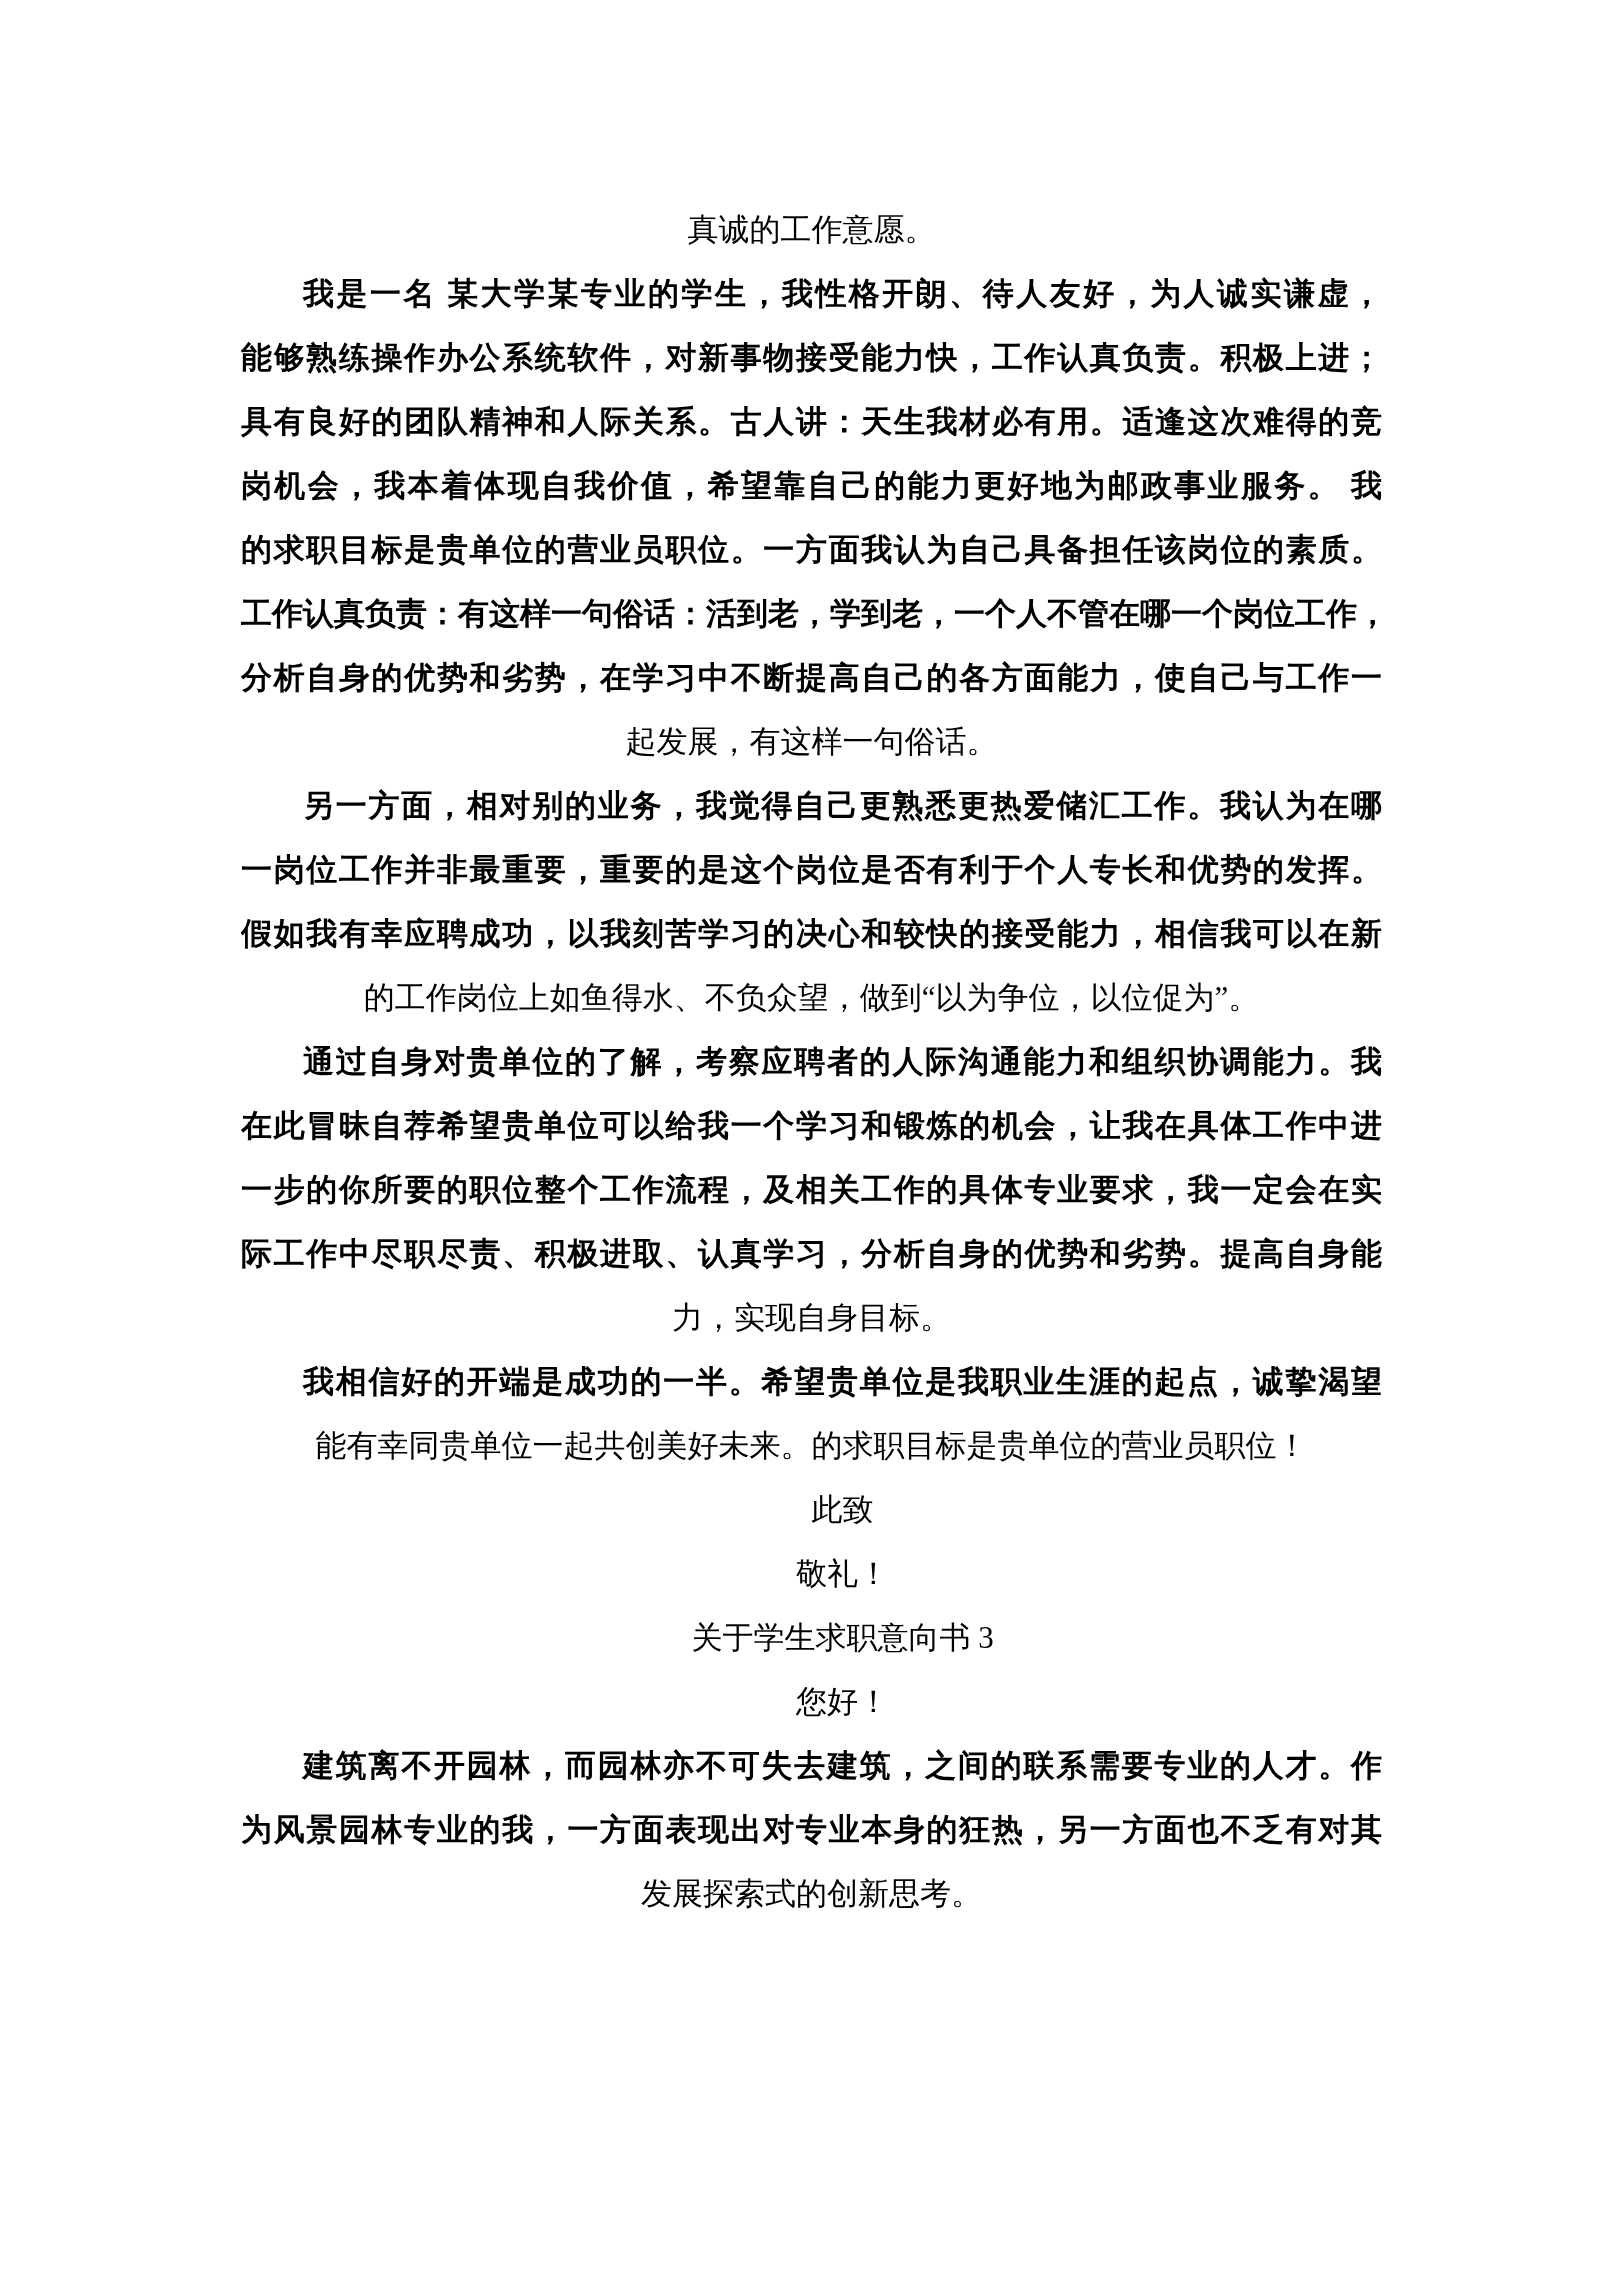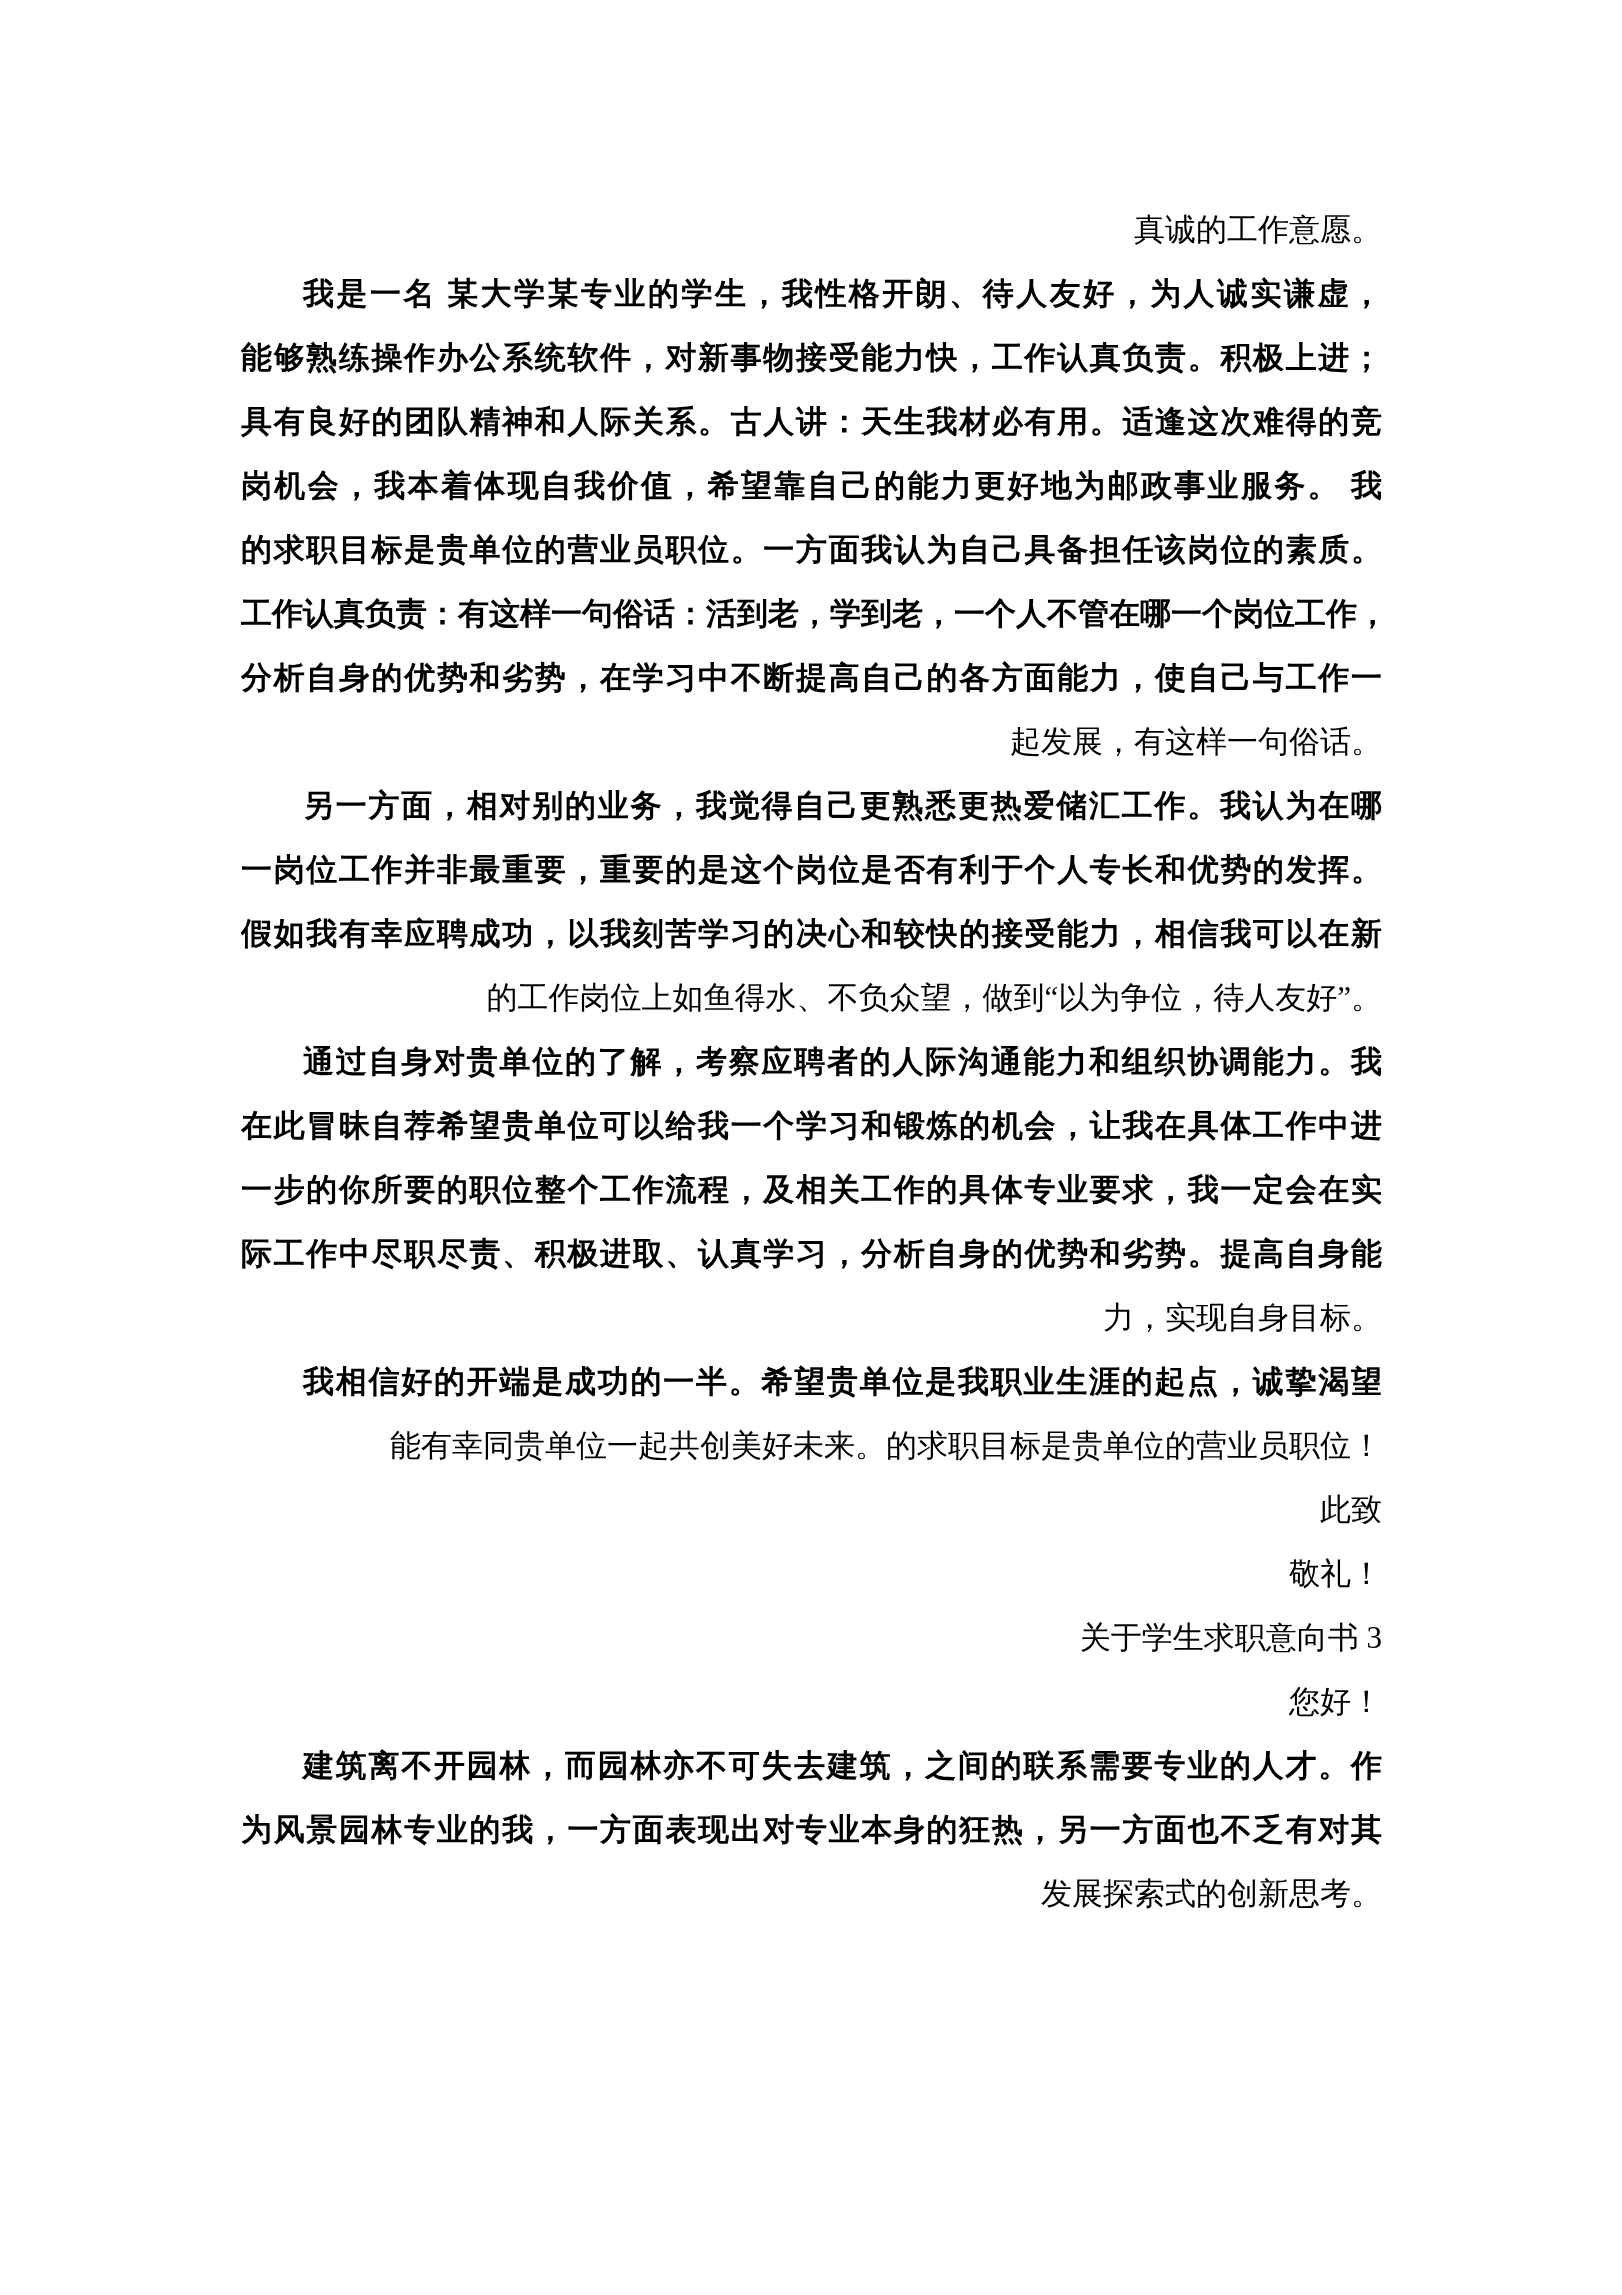--- a/index.html
+++ b/index.html
@@ -27,21 +27,21 @@
     width: 1141px;
     overflow: hidden;
   }
   .line {
     height: 64px;
     line-height: 64px;
     font-size: 31px;
     color: #000000;
     font-family: "Liberation Serif", "DejaVu Serif", serif;
     white-space: nowrap;
-    text-align: right;
+    text-align: center;
   }
   .line.full {
     text-align: justify;
     text-align-last: justify;
     text-justify: inter-character;
     font-weight: bold;
   }
   .line.ind {
     text-indent: 2em;
   }
@@ -56,21 +56,21 @@
       <div class="line full">能够熟练操作办公系统软件，对新事物接受能力快，工作认真负责。积极上进；</div>
       <div class="line full">具有良好的团队精神和人际关系。古人讲：天生我材必有用。适逢这次难得的竞</div>
       <div class="line full">岗机会，我本着体现自我价值，希望靠自己的能力更好地为邮政事业服务。 我</div>
       <div class="line full">的求职目标是贵单位的营业员职位。一方面我认为自己具备担任该岗位的素质。</div>
       <div class="line full">工作认真负责：有这样一句俗话：活到老，学到老，一个人不管在哪一个岗位工作，</div>
       <div class="line full">分析自身的优势和劣势，在学习中不断提高自己的各方面能力，使自己与工作一</div>
       <div class="line">起发展，有这样一句俗话。</div>
       <div class="line ind full">另一方面，相对别的业务，我觉得自己更熟悉更热爱储汇工作。我认为在哪</div>
       <div class="line full">一岗位工作并非最重要，重要的是这个岗位是否有利于个人专长和优势的发挥。</div>
       <div class="line full">假如我有幸应聘成功，以我刻苦学习的决心和较快的接受能力，相信我可以在新</div>
-      <div class="line">的工作岗位上如鱼得水、不负众望，做到“以为争位，待人友好”。</div>
+      <div class="line">的工作岗位上如鱼得水、不负众望，做到“以为争位，以位促为”。</div>
       <div class="line ind full">通过自身对贵单位的了解，考察应聘者的人际沟通能力和组织协调能力。我</div>
       <div class="line full">在此冒昧自荐希望贵单位可以给我一个学习和锻炼的机会，让我在具体工作中进</div>
       <div class="line full">一步的你所要的职位整个工作流程，及相关工作的具体专业要求，我一定会在实</div>
       <div class="line full">际工作中尽职尽责、积极进取、认真学习，分析自身的优势和劣势。提高自身能</div>
       <div class="line">力，实现自身目标。</div>
       <div class="line ind full">我相信好的开端是成功的一半。希望贵单位是我职业生涯的起点，诚挚渴望</div>
       <div class="line">能有幸同贵单位一起共创美好未来。的求职目标是贵单位的营业员职位！</div>
       <div class="line ind">此致</div>
       <div class="line ind">敬礼！</div>
       <div class="line ind">关于学生求职意向书 3</div>

